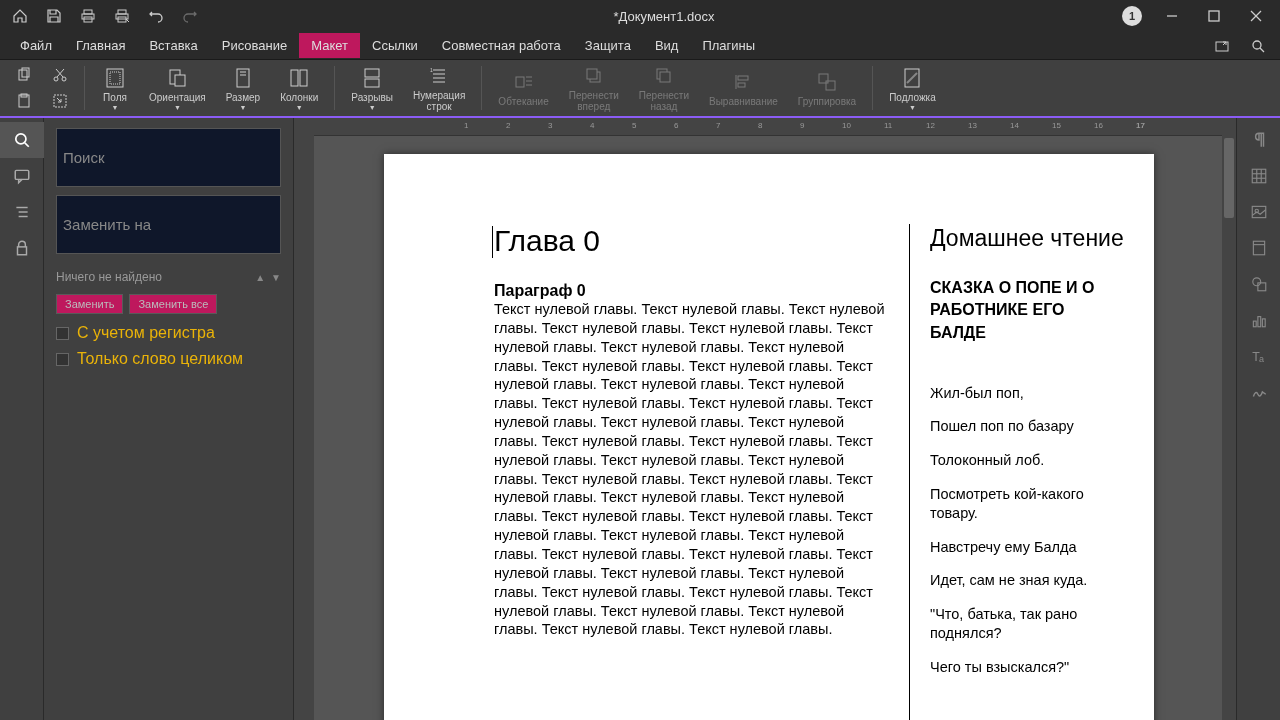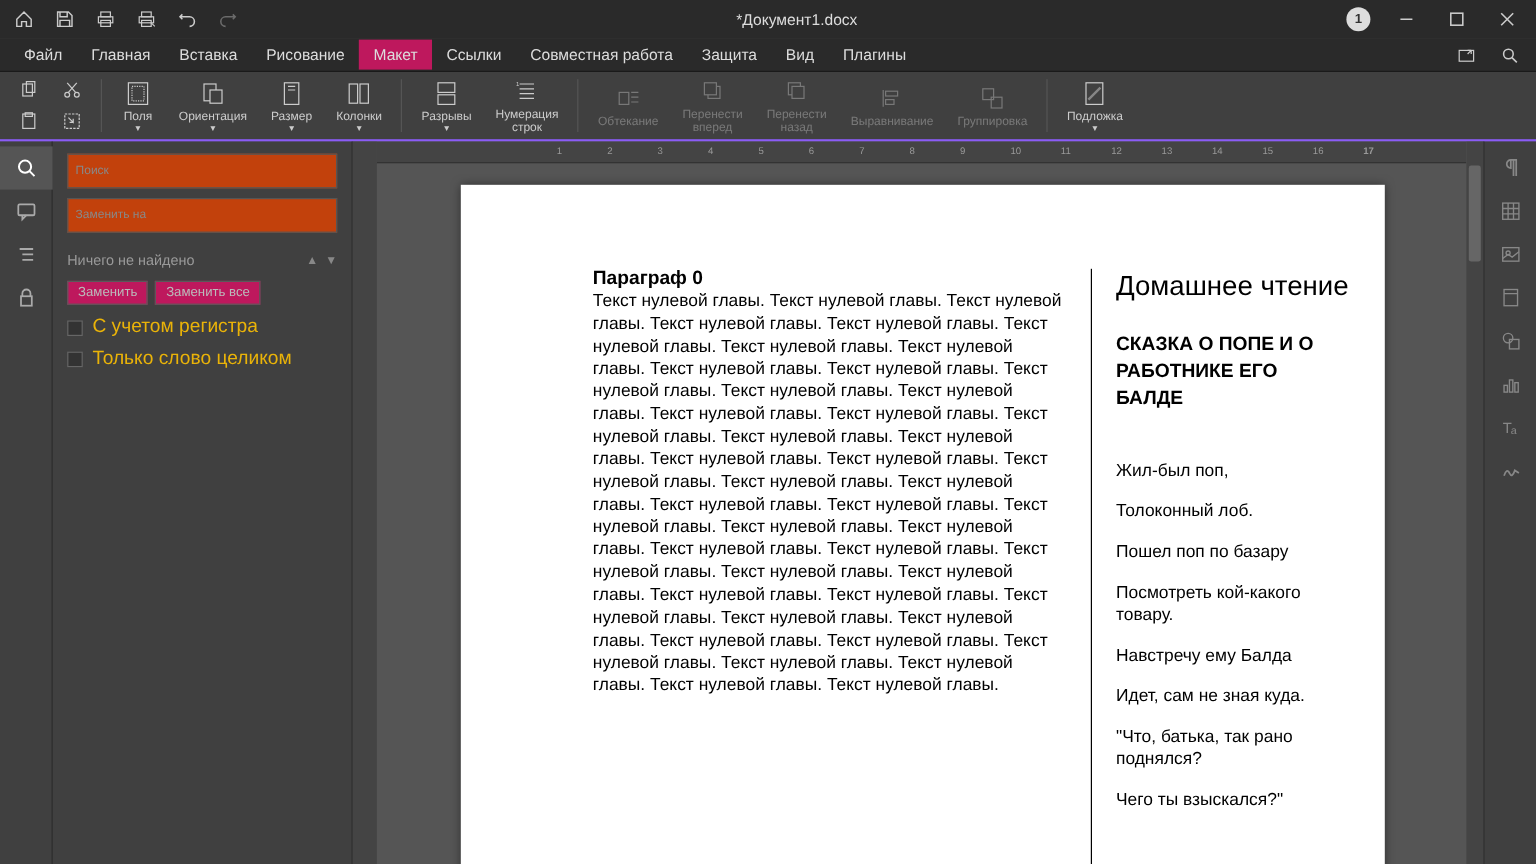--- a/index.html
+++ b/index.html
@@ -33,21 +33,21 @@
 
 .leftbar { width: 44px; background: #404040; border-right: 1px solid #2a2a2a; display: flex; flex-direction: column; padding-top: 4px; }
 .leftbar-btn { width: 44px; height: 36px; display: flex; align-items: center; justify-content: center; cursor: pointer; color: #aaa; }
 .leftbar-btn.active { background: #555; color: #fff; }
 
 .search-panel { width: 250px; background: #404040; border-right: 1px solid #2a2a2a; padding: 0; }
 .search-header { display: flex; align-items: center; justify-content: space-between; padding: 10px 12px; border-bottom: 1px solid #333; }
 .search-title { font-size: 13px; font-weight: bold; color: #ddd; }
 .search-close { cursor: pointer; color: #aaa; font-size: 14px; }
 .search-body { padding: 10px 12px; }
-.search-input { width: 100%; background: #c2410c; border: 1px solid #555; color: #ccc; padding: 8px 6px; font-size: 10px; margin-bottom: 8px; }
+.search-input { width: 100%; background: #0f172a; border: 1px solid #555; color: #ccc; padding: 20px 6px; font-size: 15px; margin-bottom: 8px; }
 .search-input::placeholder { color: #888; }
 .search-result-row { display: flex; align-items: center; justify-content: space-between; margin: 8px 0; }
 .search-result-text { color: #999; font-size: 12px; }
 .search-nav { display: flex; gap: 6px; }
 .search-nav-btn { cursor: pointer; color: #888; font-size: 10px; }
 .search-action-row { display: flex; gap: 6px; margin: 10px 0; }
 .search-action-btn { background: #be185d; border: 1px solid #5a5a5a; color: #bbb; padding: 3px 8px; font-size: 11px; cursor: pointer; }
 .search-check-row { display: flex; align-items: center; gap: 8px; margin: 8px 0; }
 .search-check { width: 13px; height: 13px; border: 1px solid #666; background: #333; cursor: pointer; }
 .search-check-label { font-size: 16px; color: #eab308; }
@@ -409,31 +409,32 @@
             <div class="ruler-tick" style="left: 584px;">13</div>
             <div class="ruler-tick" style="left: 626px;">14</div>
             <div class="ruler-tick" style="left: 668px;">15</div>
             <div class="ruler-tick" style="left: 710px;">16</div>
             <div class="ruler-tick" style="left: 752px; font-weight: bold;">17</div>
           </div>
       </div>
       <div class="page-wrap">
         <div class="page">
           <div class="col-left">
+            <div class="chapter-title"><span class="text-cursor"></span><span>Глава 0</span></div>
             <div class="para-title">Параграф 0</div>
             <div class="body-text">Текст нулевой главы. Текст нулевой главы. Текст нулевой главы. Текст нулевой главы. Текст нулевой главы. Текст нулевой главы. Текст нулевой главы. Текст нулевой главы. Текст нулевой главы. Текст нулевой главы. Текст нулевой главы. Текст нулевой главы. Текст нулевой главы. Текст нулевой главы. Текст нулевой главы. Текст нулевой главы. Текст нулевой главы. Текст нулевой главы. Текст нулевой главы. Текст нулевой главы. Текст нулевой главы. Текст нулевой главы. Текст нулевой главы. Текст нулевой главы. Текст нулевой главы. Текст нулевой главы. Текст нулевой главы. Текст нулевой главы. Текст нулевой главы. Текст нулевой главы. Текст нулевой главы. Текст нулевой главы. Текст нулевой главы. Текст нулевой главы. Текст нулевой главы. Текст нулевой главы. Текст нулевой главы. Текст нулевой главы. Текст нулевой главы. Текст нулевой главы. Текст нулевой главы. Текст нулевой главы. Текст нулевой главы. Текст нулевой главы. Текст нулевой главы.</div>
           </div>
           <div class="col-divider"></div>
           <div class="col-right">
             <div class="side-title">Домашнее чтение</div>
             <div class="side-sub">СКАЗКА О ПОПЕ И О РАБОТНИКЕ ЕГО БАЛДЕ</div>
             <div id="side-lines">
                 <div class="side-line">Жил-был поп,</div>
+                <div class="side-line">Пошел поп по базару</div>
                 <div class="side-line">Толоконный лоб.</div>
-                <div class="side-line">Пошел поп по базару</div>
                 <div class="side-line">Посмотреть кой-какого товару.</div>
                 <div class="side-line">Навстречу ему Балда</div>
                 <div class="side-line">Идет, сам не зная куда.</div>
                 <div class="side-line">"Что, батька, так рано поднялся?</div>
                 <div class="side-line">Чего ты взыскался?"</div>
               </div>
           </div>
         </div>
       </div>
     </div>

